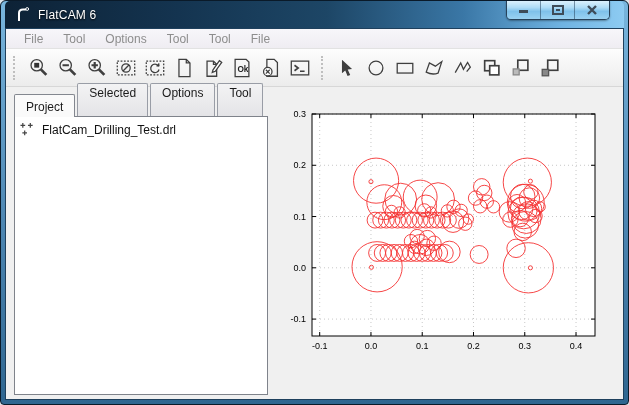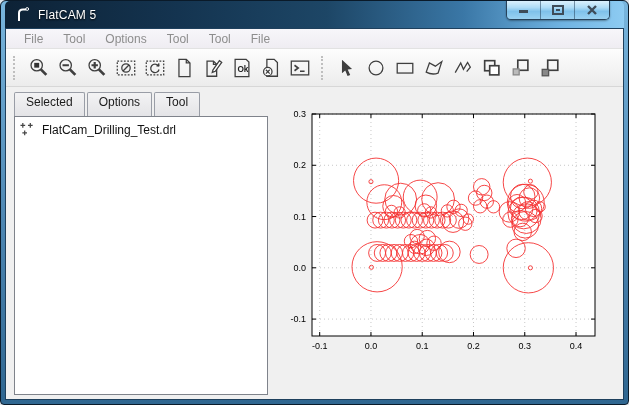--- a/index.html
+++ b/index.html
@@ -31,21 +31,21 @@
   .tgroup{display:flex;align-items:center;}
   .thandle{width:6px;height:24px;border-left:2px dotted #bfbfbf;margin:0 5px 0 7px;}
   .tbtn{width:29px;height:29px;display:flex;align-items:center;justify-content:center;background:transparent;border:none;padding:0;}
   .tbtn svg{stroke:#3f3f3f;fill:none;stroke-width:1.4;}
   
   .main{flex:1;display:flex;min-height:0;padding:6px 2px 4px 8px;}
   .leftcol{width:254px;flex:none;display:flex;flex-direction:column;}
   .tabbar{height:23px;display:flex;align-items:flex-end;flex:none;position:relative;z-index:2;}
   .tab{font-size:12px;color:#1b1b1b;border:1px solid #999da6;border-bottom:none;
     border-radius:2px 2px 0 0;background:linear-gradient(180deg,#f3f3f4,#e4e4e7);
-    padding:2px 11px 3px 11px;margin-right:2px;height:24px;white-space:nowrap;}
+    padding:2px 11px 3px 11px;margin-right:2px;height:33px;white-space:nowrap;}
   .tab.active{background:#fafafa;height:23px;padding-top:5px;margin-bottom:-1px;border-color:#83878f;}
   .treepanel{flex:1;background:#fff;border:1px solid #7f838b;overflow:hidden;}
   .tree-item{display:flex;align-items:flex-end;gap:7px;padding:5px 5px;font-size:12px;color:#111;}
   
   .plotpanel{flex:1;background:#f0f0f0;position:relative;padding:2px 0 0 6px;}
   .plotpanel svg{display:block;}
   
   .statusbar{height:27px;flex:none;display:flex;align-items:center;gap:6px;
     padding:0 6px 2px 8px;background:#f0f0f0;font-size:12px;}
   .sfield{height:19px;border:1px solid #a6a6a6;background:#f5f5f5;line-height:17px;
@@ -154,21 +154,21 @@
     </symbol>
   </defs>
 </svg>
 
 <div class="window">
   <div class="titlebar">
     <svg width="17" height="17" viewBox="0 0 17 17">
       <path d="M5,15 V7 Q5,3.5 9,3.5 h3" stroke="#fff" stroke-width="2" fill="none"></path>
       <circle cx="13.2" cy="3" r="1.4" stroke="#fff" stroke-width="1" fill="none"></circle>
     </svg>
-    <span class="title-text">FlatCAM 5</span>
+    <span class="title-text">FlatCAM 6</span>
     <div class="winbtns">
       <div class="winbtn">
         <svg width="12" height="9">
             <rect x="1" y="5" width="9" height="3" fill="#3e4c59"></rect>
           </svg>
       </div>
       <div class="winbtn">
         <svg width="12" height="10">
             <rect x="1" y="1" width="10" height="8" fill="none" stroke="#3e4c59" stroke-width="2"></rect>
             <rect x="4" y="4" width="4" height="2" fill="#3e4c59"></rect>
@@ -287,20 +287,21 @@
             <svg width="22" height="22" viewBox="0 0 24 24">
               <use href="#i-move-objects"></use>
             </svg>
           </button>
         </div>
       </div>
 
     <div class="main">
       <div class="leftcol">
         <div class="tabbar">
+            <div class="tab active">Project</div>
             <div class="tab">Selected</div>
             <div class="tab">Options</div>
             <div class="tab">Tool</div>
           </div>
         <div class="treepanel">
             <div class="tree-item">
               <svg width="15" height="15" viewBox="0 0 16 16">
                 <use href="#i-drill-file"></use>
               </svg>
               <span>FlatCam_Drilling_Test.drl</span>

